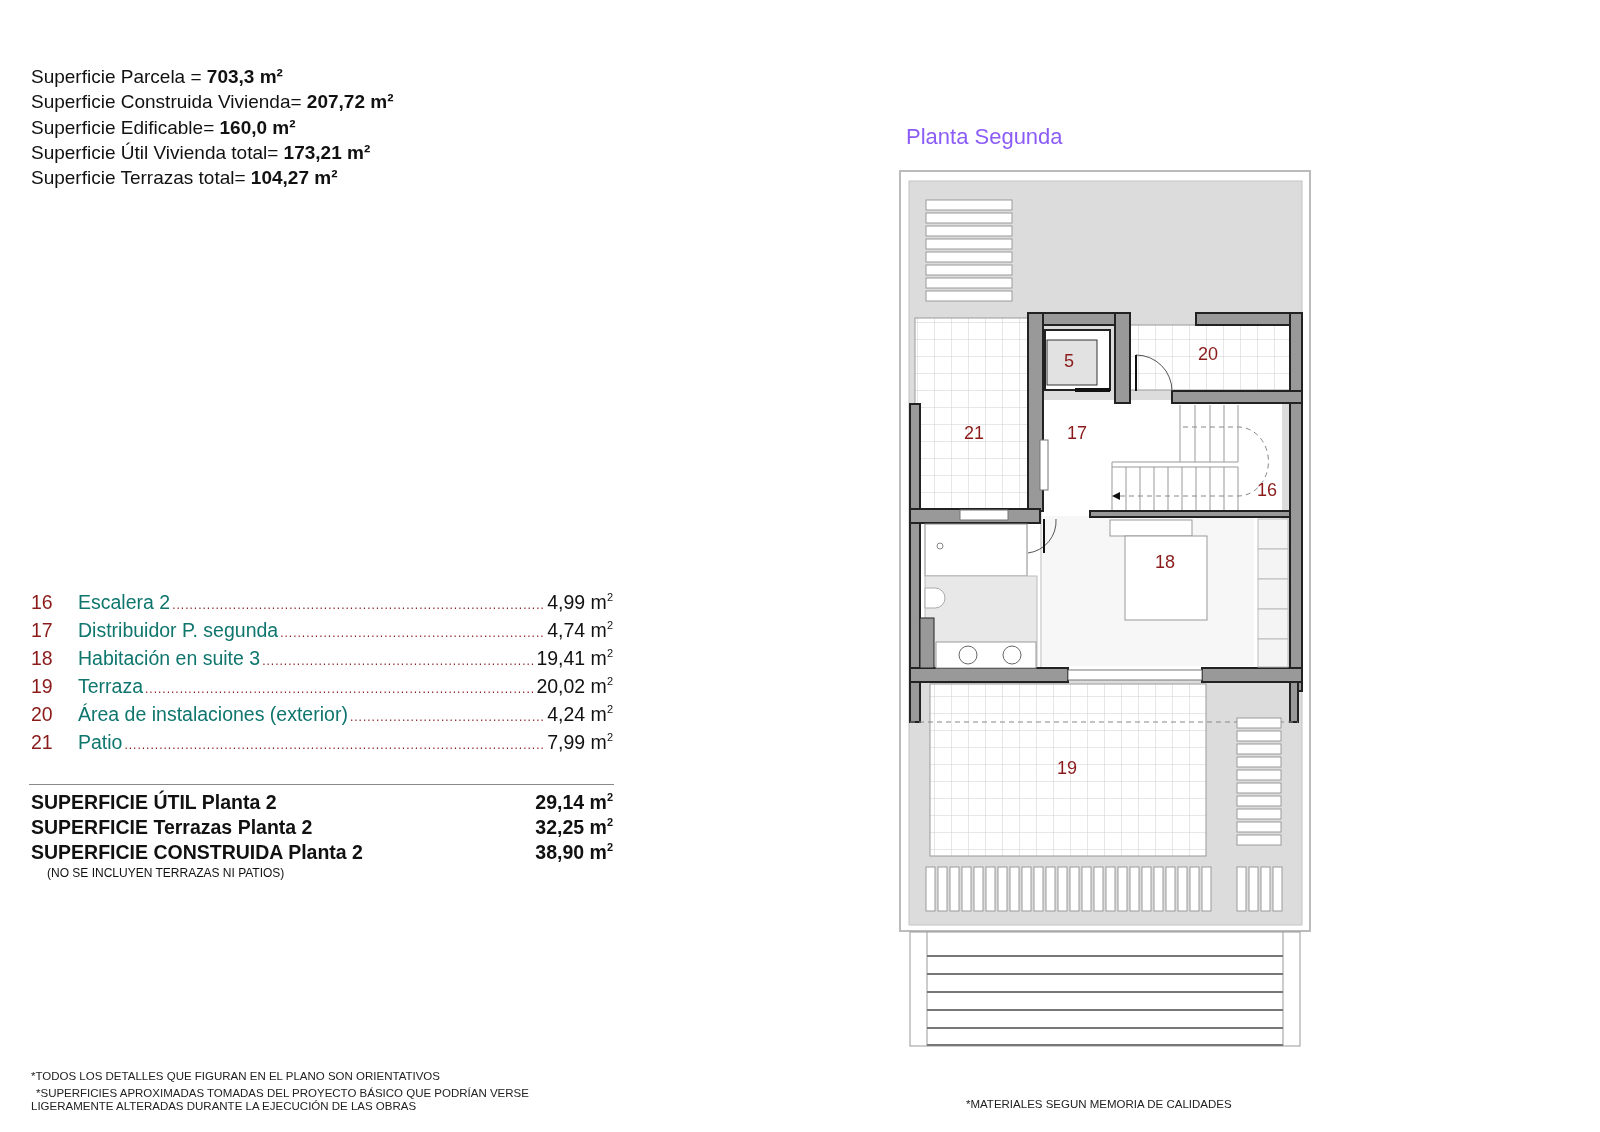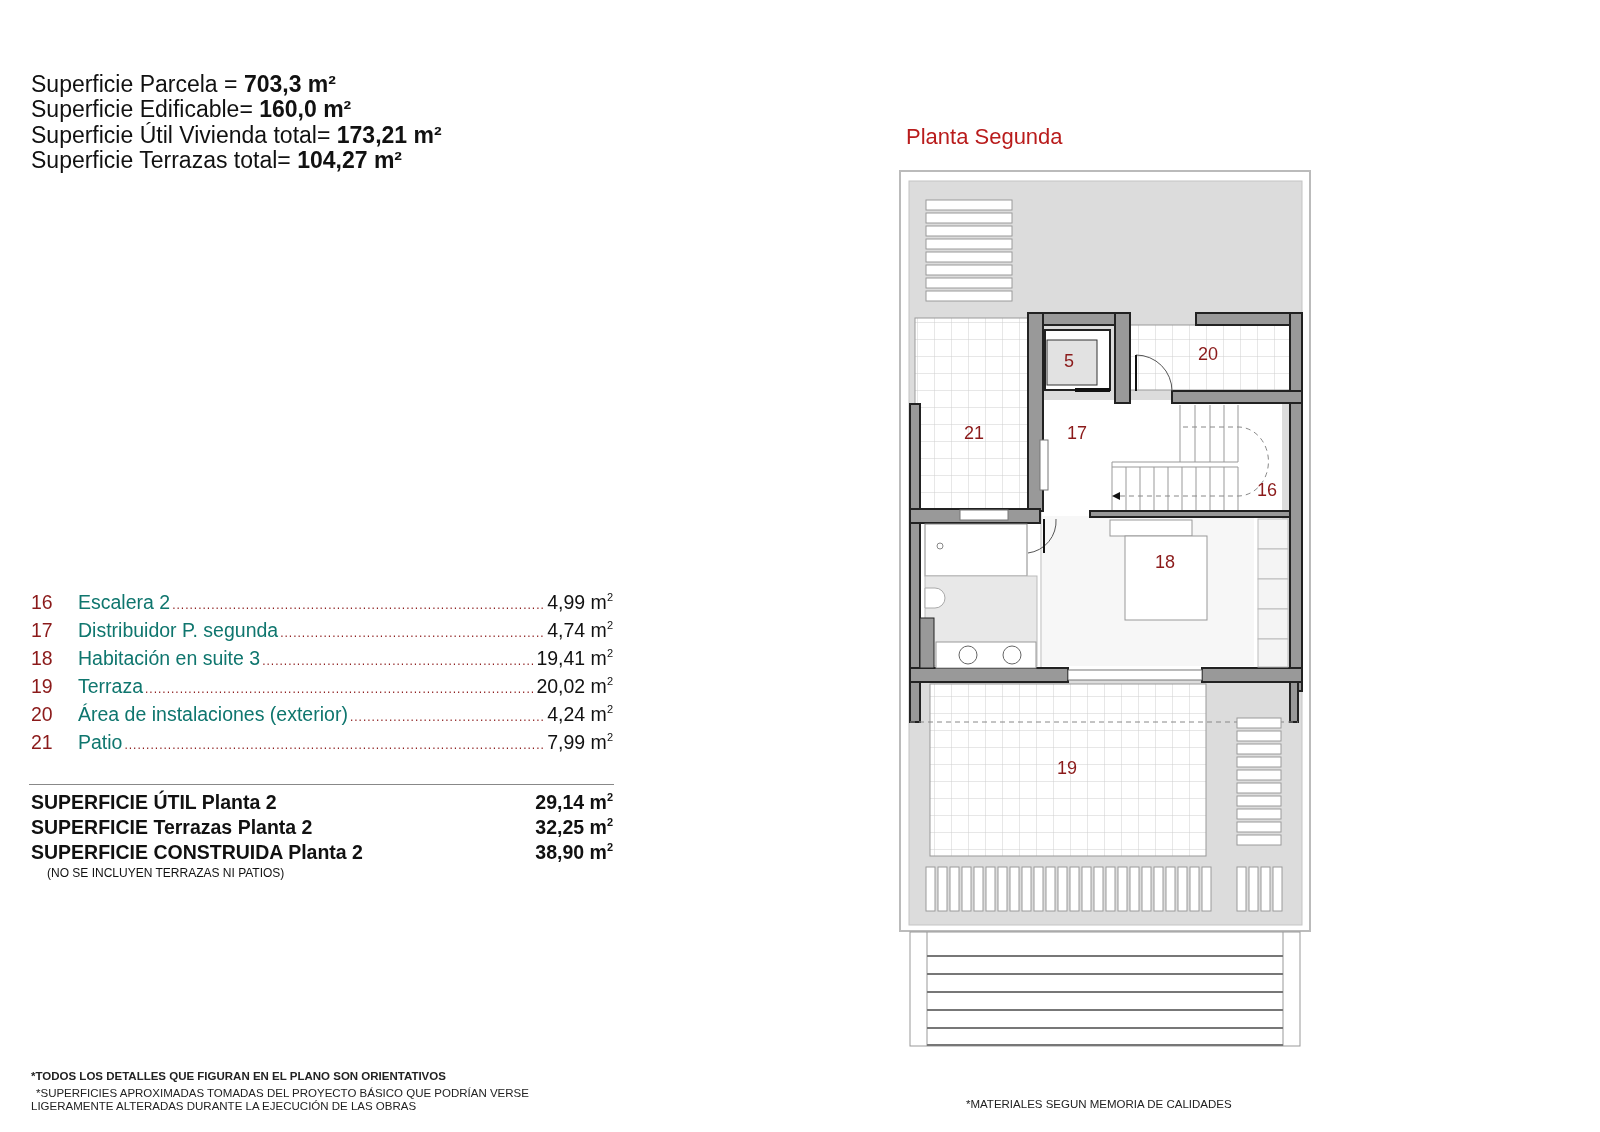--- a/index.html
+++ b/index.html
@@ -1,40 +1,41 @@
 <!DOCTYPE html>
 <html><head>
 <meta charset="utf-8">
 <style>
   html,body{margin:0;padding:0;background:#fff;}
   body{width:1600px;height:1132px;position:relative;overflow:hidden;font-family:"Liberation Sans",sans-serif;color:#111;}
   .abs{position:absolute;}
-  .summary{left:31px;top:72px;font-size:23px;line-height:25.3px;}
+  .summary{left:31px;top:64px;font-size:19px;line-height:25.3px;}
   .summary .row b{font-weight:bold;}
   .rooms{left:31px;top:590px;width:582px;font-size:19.5px;line-height:25px;}
   .room-row{display:flex;align-items:baseline;white-space:nowrap;}
   .room-num{width:47px;color:#8b1a1a;}
   .room-name{color:#0f766e;}
   .dots{flex:1;overflow:hidden;color:#8b1a1a;font-size:12px;letter-spacing:1px;margin:0 2px;}
   .dots::before{content:"....................................................................................................................................................";}
   .room-area{color:#111;text-align:center;}
   sup{font-size:11px;vertical-align:8px;line-height:0;}
   .divider{left:29px;top:784px;width:585px;height:1px;background:#888;}
   .totals{left:31px;top:790px;width:582px;font-size:19.5px;line-height:25px;font-weight:bold;}
   .tot-row{display:flex;justify-content:space-between;}
   .note{left:47px;top:866px;font-size:12px;}
   .foot{font-size:11.5px;line-height:13px;color:#222;}
-  .plan-title{left:906px;top:124px;font-size:22px;color:#b91c1c;}
+  .plan-title{left:906px;top:124px;font-size:22px;color:#8b5cf6;}
   svg text{font-family:"Liberation Sans",sans-serif;}
 </style>
 </head>
 <body>
 
 <div class="abs summary">
   <div class="row"><span>Superficie Parcela = </span><b>703,3 m²</b></div>
+  <div class="row"><span>Superficie Construida Vivienda= </span><b>207,72 m²</b></div>
   <div class="row"><span>Superficie Edificable= </span><b>160,0 m²</b></div>
   <div class="row"><span>Superficie Útil Vivienda total= </span><b>173,21 m²</b></div>
   <div class="row"><span>Superficie Terrazas total= </span><b>104,27 m²</b></div>
 </div>
 
 <div class="abs rooms">
   <div class="room-row">
     <span class="room-num">16</span>
     <span class="room-name">Escalera 2</span>
     <span class="dots"></span>
@@ -83,21 +84,21 @@
       <span>SUPERFICIE Terrazas Planta 2</span>
       <span><span>32,25 m</span><sup>2</sup></span>
     </div>
   <div class="tot-row">
       <span>SUPERFICIE CONSTRUIDA Planta 2</span>
       <span><span>38,90 m</span><sup>2</sup></span>
     </div>
 </div>
 <div class="abs note">(NO SE INCLUYEN TERRAZAS NI PATIOS)</div>
 
-<div class="abs foot" style="left:31px;top:1070px;font-weight:bold;">*TODOS LOS DETALLES QUE FIGURAN EN EL PLANO SON ORIENTATIVOS</div>
+<div class="abs foot" style="left:31px;top:1070px;">*TODOS LOS DETALLES QUE FIGURAN EN EL PLANO SON ORIENTATIVOS</div>
 <div class="abs foot" style="left:36px;top:1087px;">*SUPERFICIES APROXIMADAS TOMADAS DEL PROYECTO BÁSICO QUE PODRÍAN VERSE</div>
 <div class="abs foot" style="left:31px;top:1100px;">LIGERAMENTE ALTERADAS DURANTE LA EJECUCIÓN DE LAS OBRAS</div>
 <div class="abs foot" style="left:966px;top:1098px;">*MATERIALES SEGUN MEMORIA DE CALIDADES</div>
 
 <div class="abs plan-title">Planta Segunda</div>
 
 <svg class="abs" style="left:0;top:0;" width="1600" height="1132">
   <defs>
     <pattern id="tile" width="17" height="17" patternUnits="userSpaceOnUse">
       <rect width="17" height="17" fill="#fff"></rect>

